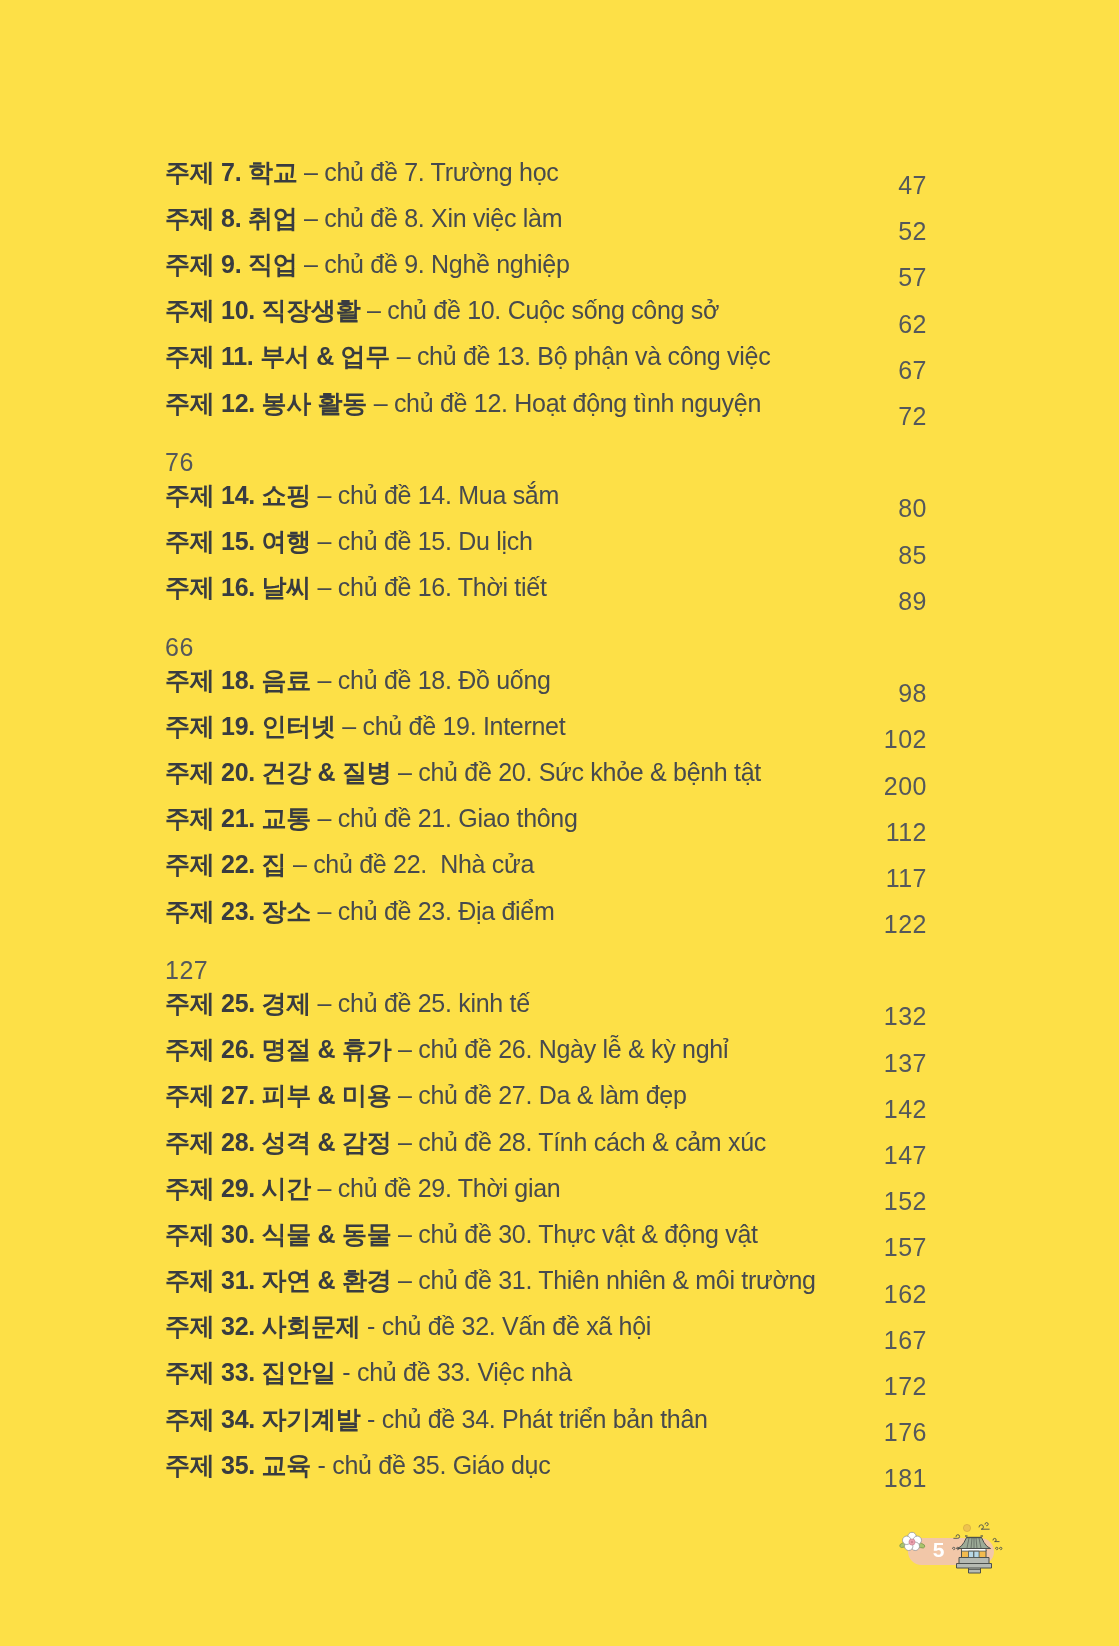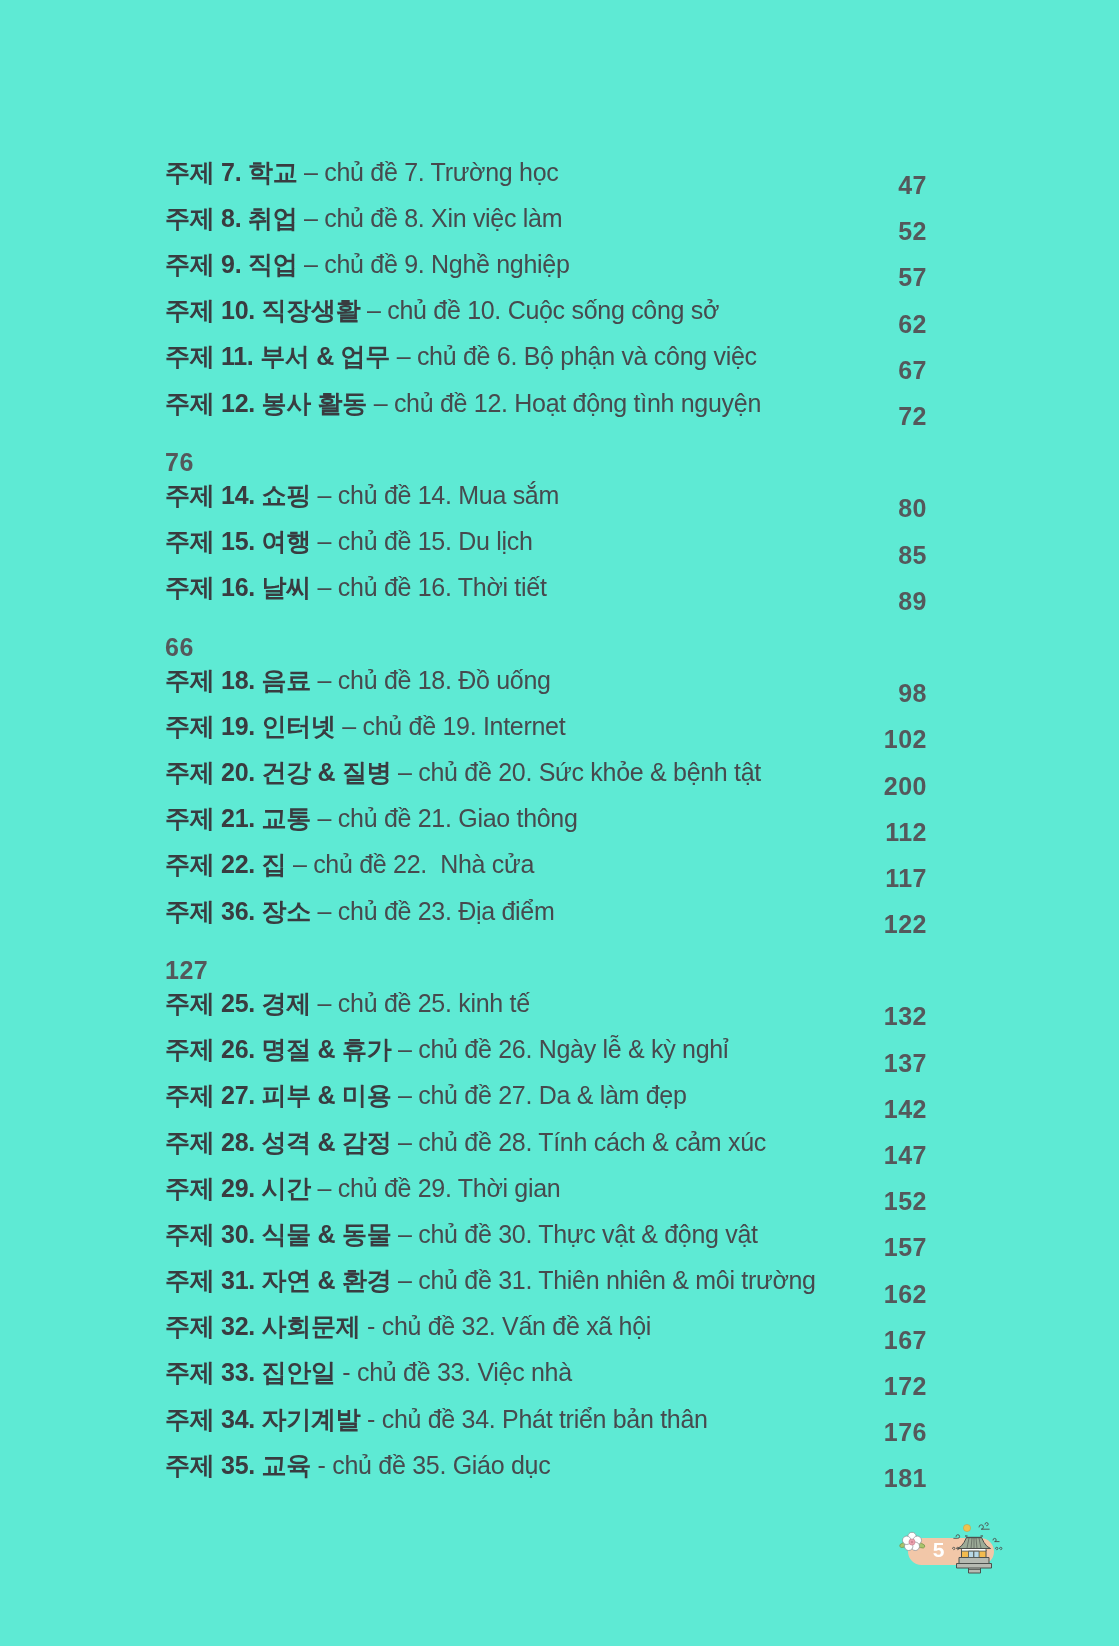--- a/index.html
+++ b/index.html
@@ -6,21 +6,21 @@
   html, body { width: 1119px; height: 1646px; }
   body {
     position: relative;
     background: #ffffff;
     font-family: "Liberation Sans", "DejaVu Sans", sans-serif;
     overflow: hidden;
   }
   .page {
     position: absolute;
     inset: 0;
-    background: #5eead4;
+    background: #fde047;
   }
   .toc-list {
     position: absolute;
     left: 165px;
     top: 149px;
     width: 762px;
   }
   .toc-row {
     height: 46.2px;
     display: flex;
@@ -32,21 +32,21 @@
     line-height: 1;
     color: #3e4145;
     white-space: pre;
     letter-spacing: -0.3px;
   }
   .toc-title .ko { font-weight: 700; color: #393c40; }
   .toc-title .vi { font-weight: 400; color: #474a4e; }
   .toc-page {
     font-size: 25px;
     line-height: 1;
-    font-weight: 700;
+    font-weight: 400;
     color: #55585b;
     letter-spacing: 0.5px;
     flex: 0 0 auto;
     text-align: right;
     margin-top: 27px;
   }
   .footer-decoration {
     position: absolute;
     left: 893px;
     top: 1516px;
@@ -75,21 +75,21 @@
       <div class="toc-title"><span class="ko">주제 9. 직업</span><span class="vi"> – chủ đề 9. Nghề nghiệp</span></div>
       <div class="toc-page">57</div>
     </div>
 
     <div class="toc-row">
       <div class="toc-title"><span class="ko">주제 10. 직장생활</span><span class="vi"> – chủ đề 10. Cuộc sống công sở</span></div>
       <div class="toc-page">62</div>
     </div>
 
     <div class="toc-row">
-      <div class="toc-title"><span class="ko">주제 11. 부서 &amp; 업무</span><span class="vi"> – chủ đề 6. Bộ phận và công việc</span></div>
+      <div class="toc-title"><span class="ko">주제 11. 부서 &amp; 업무</span><span class="vi"> – chủ đề 13. Bộ phận và công việc</span></div>
       <div class="toc-page">67</div>
     </div>
 
     <div class="toc-row">
       <div class="toc-title"><span class="ko">주제 12. 봉사 활동</span><span class="vi"> – chủ đề 12. Hoạt động tình nguyện</span></div>
       <div class="toc-page">72</div>
     </div>
 
     <div class="toc-row">
       <div class="toc-page">76</div>
@@ -133,21 +133,21 @@
       <div class="toc-title"><span class="ko">주제 21. 교통</span><span class="vi"> – chủ đề 21. Giao thông</span></div>
       <div class="toc-page">112</div>
     </div>
 
     <div class="toc-row">
       <div class="toc-title"><span class="ko">주제 22. 집</span><span class="vi"> – chủ đề 22.  Nhà cửa</span></div>
       <div class="toc-page">117</div>
     </div>
 
     <div class="toc-row">
-      <div class="toc-title"><span class="ko">주제 36. 장소</span><span class="vi"> – chủ đề 23. Địa điểm</span></div>
+      <div class="toc-title"><span class="ko">주제 23. 장소</span><span class="vi"> – chủ đề 23. Địa điểm</span></div>
       <div class="toc-page">122</div>
     </div>
 
     <div class="toc-row">
       <div class="toc-page">127</div>
     </div>
 
     <div class="toc-row">
       <div class="toc-title"><span class="ko">주제 25. 경제</span><span class="vi"> – chủ đề 25. kinh tế</span></div>
       <div class="toc-page">132</div>

